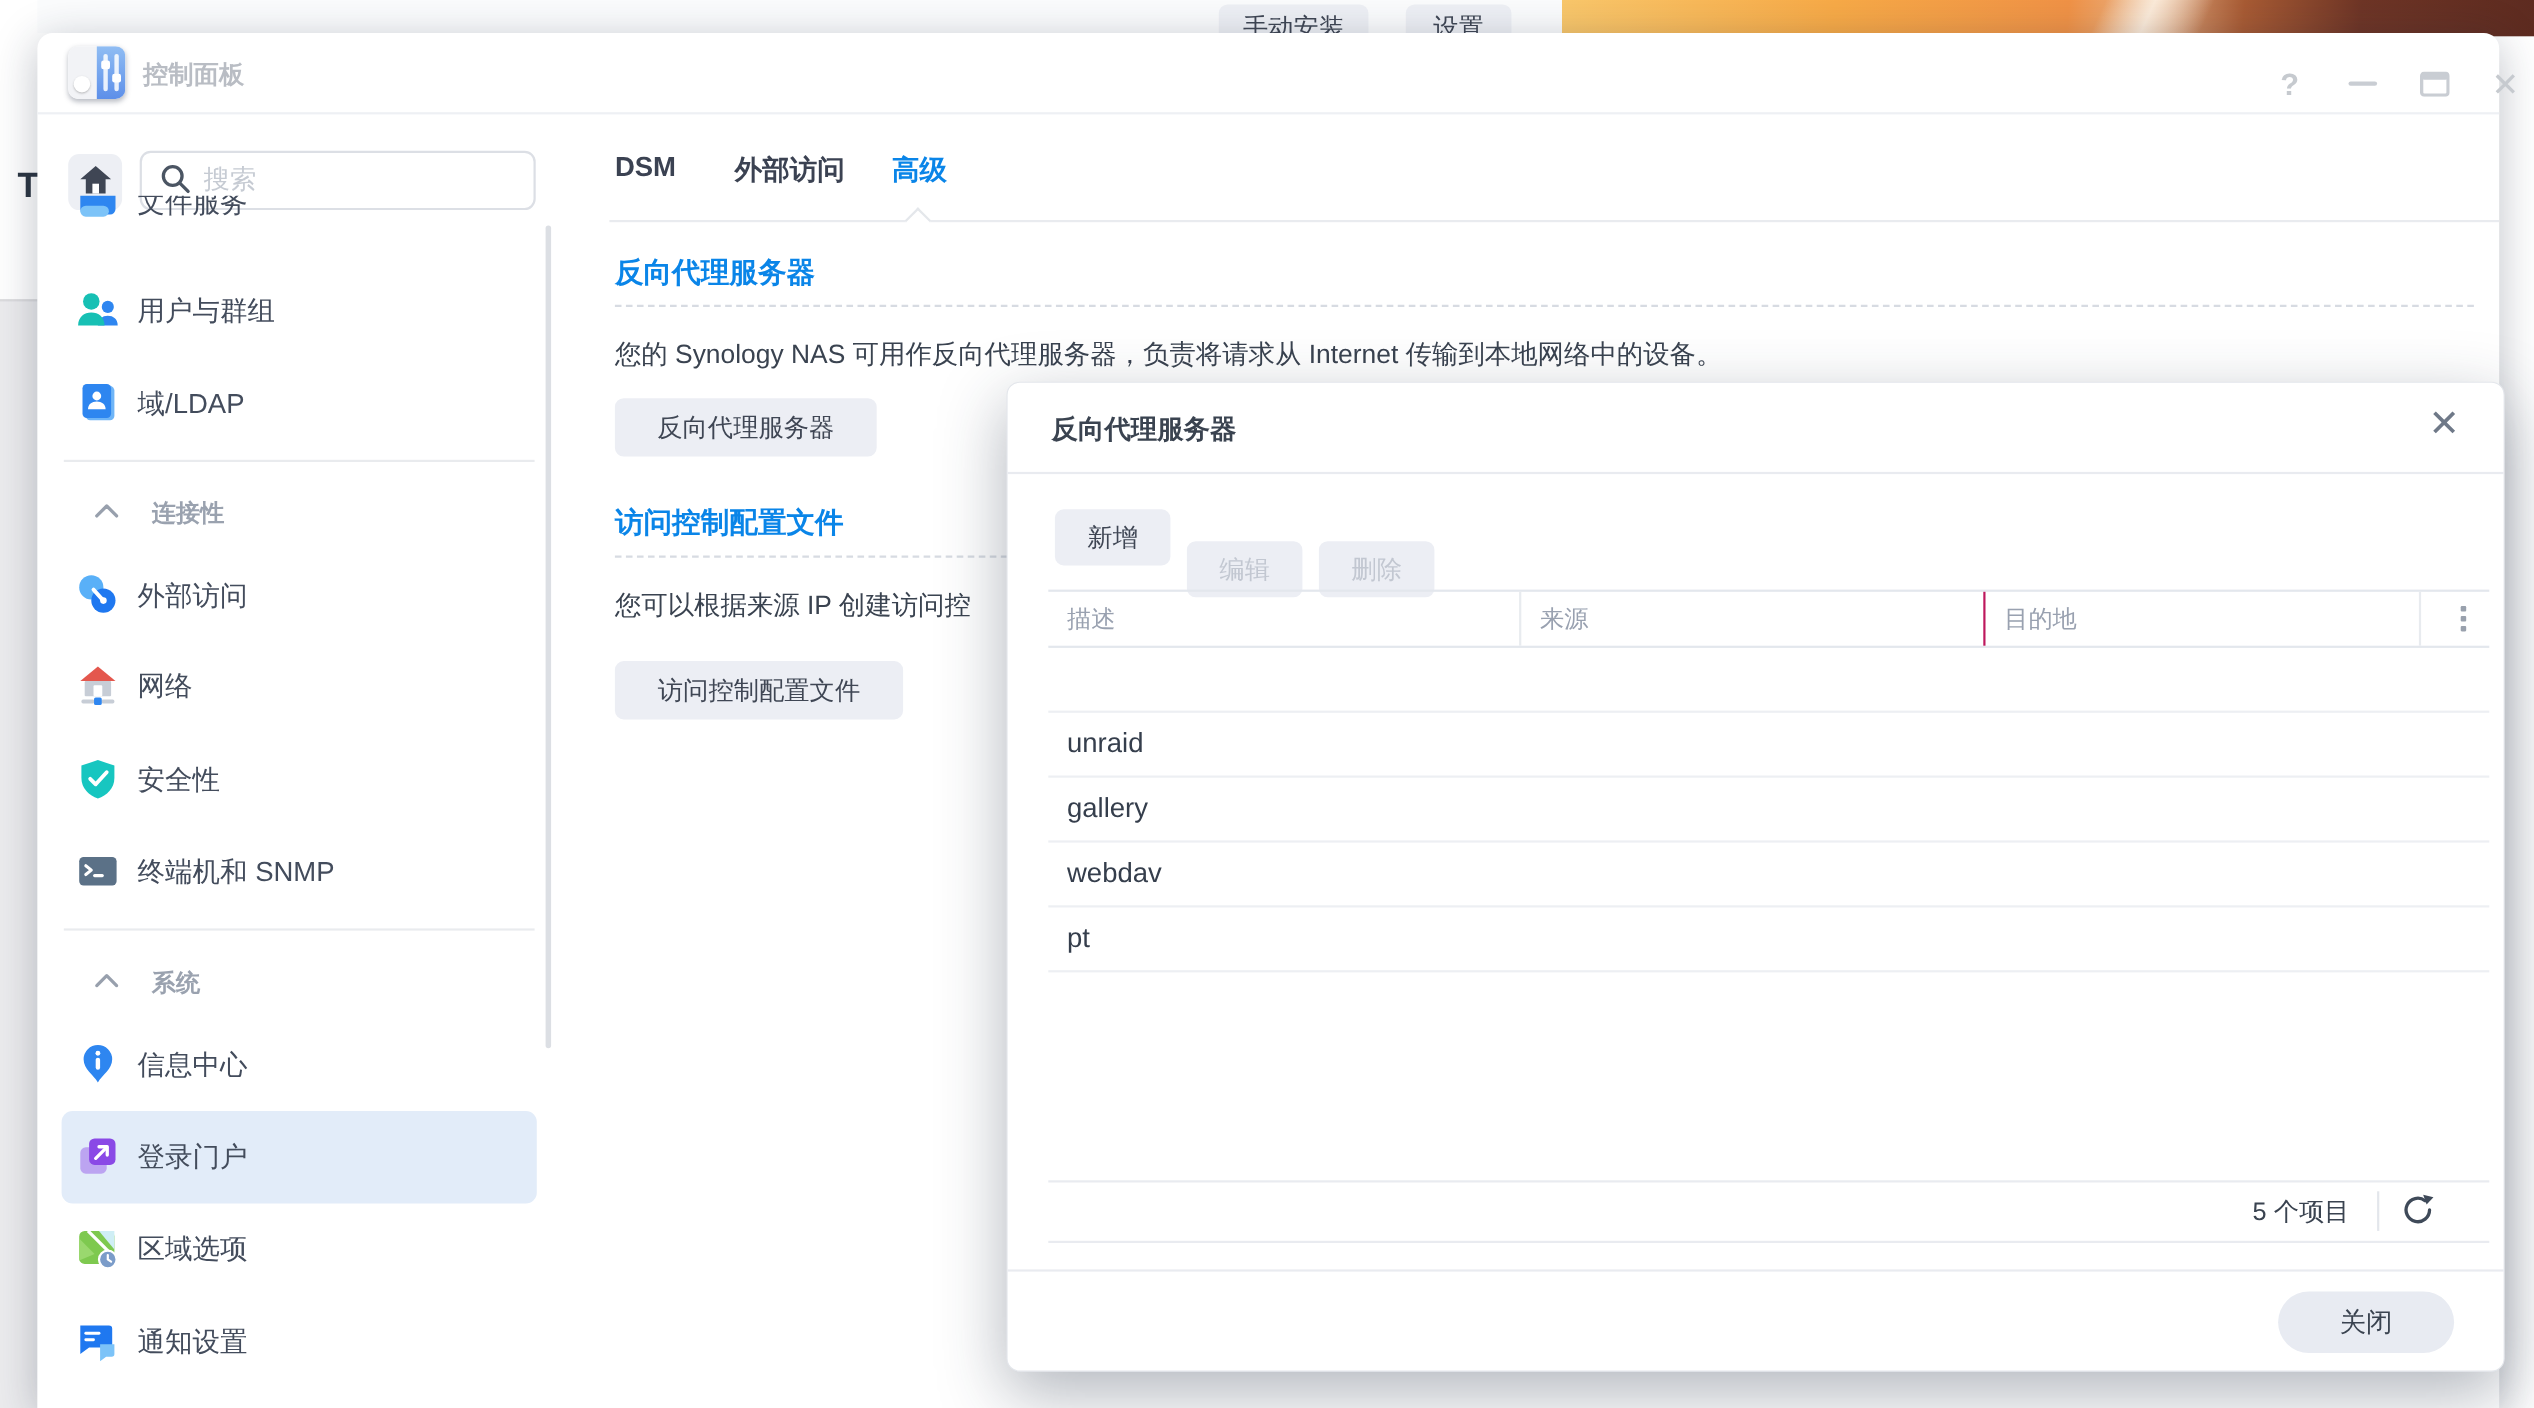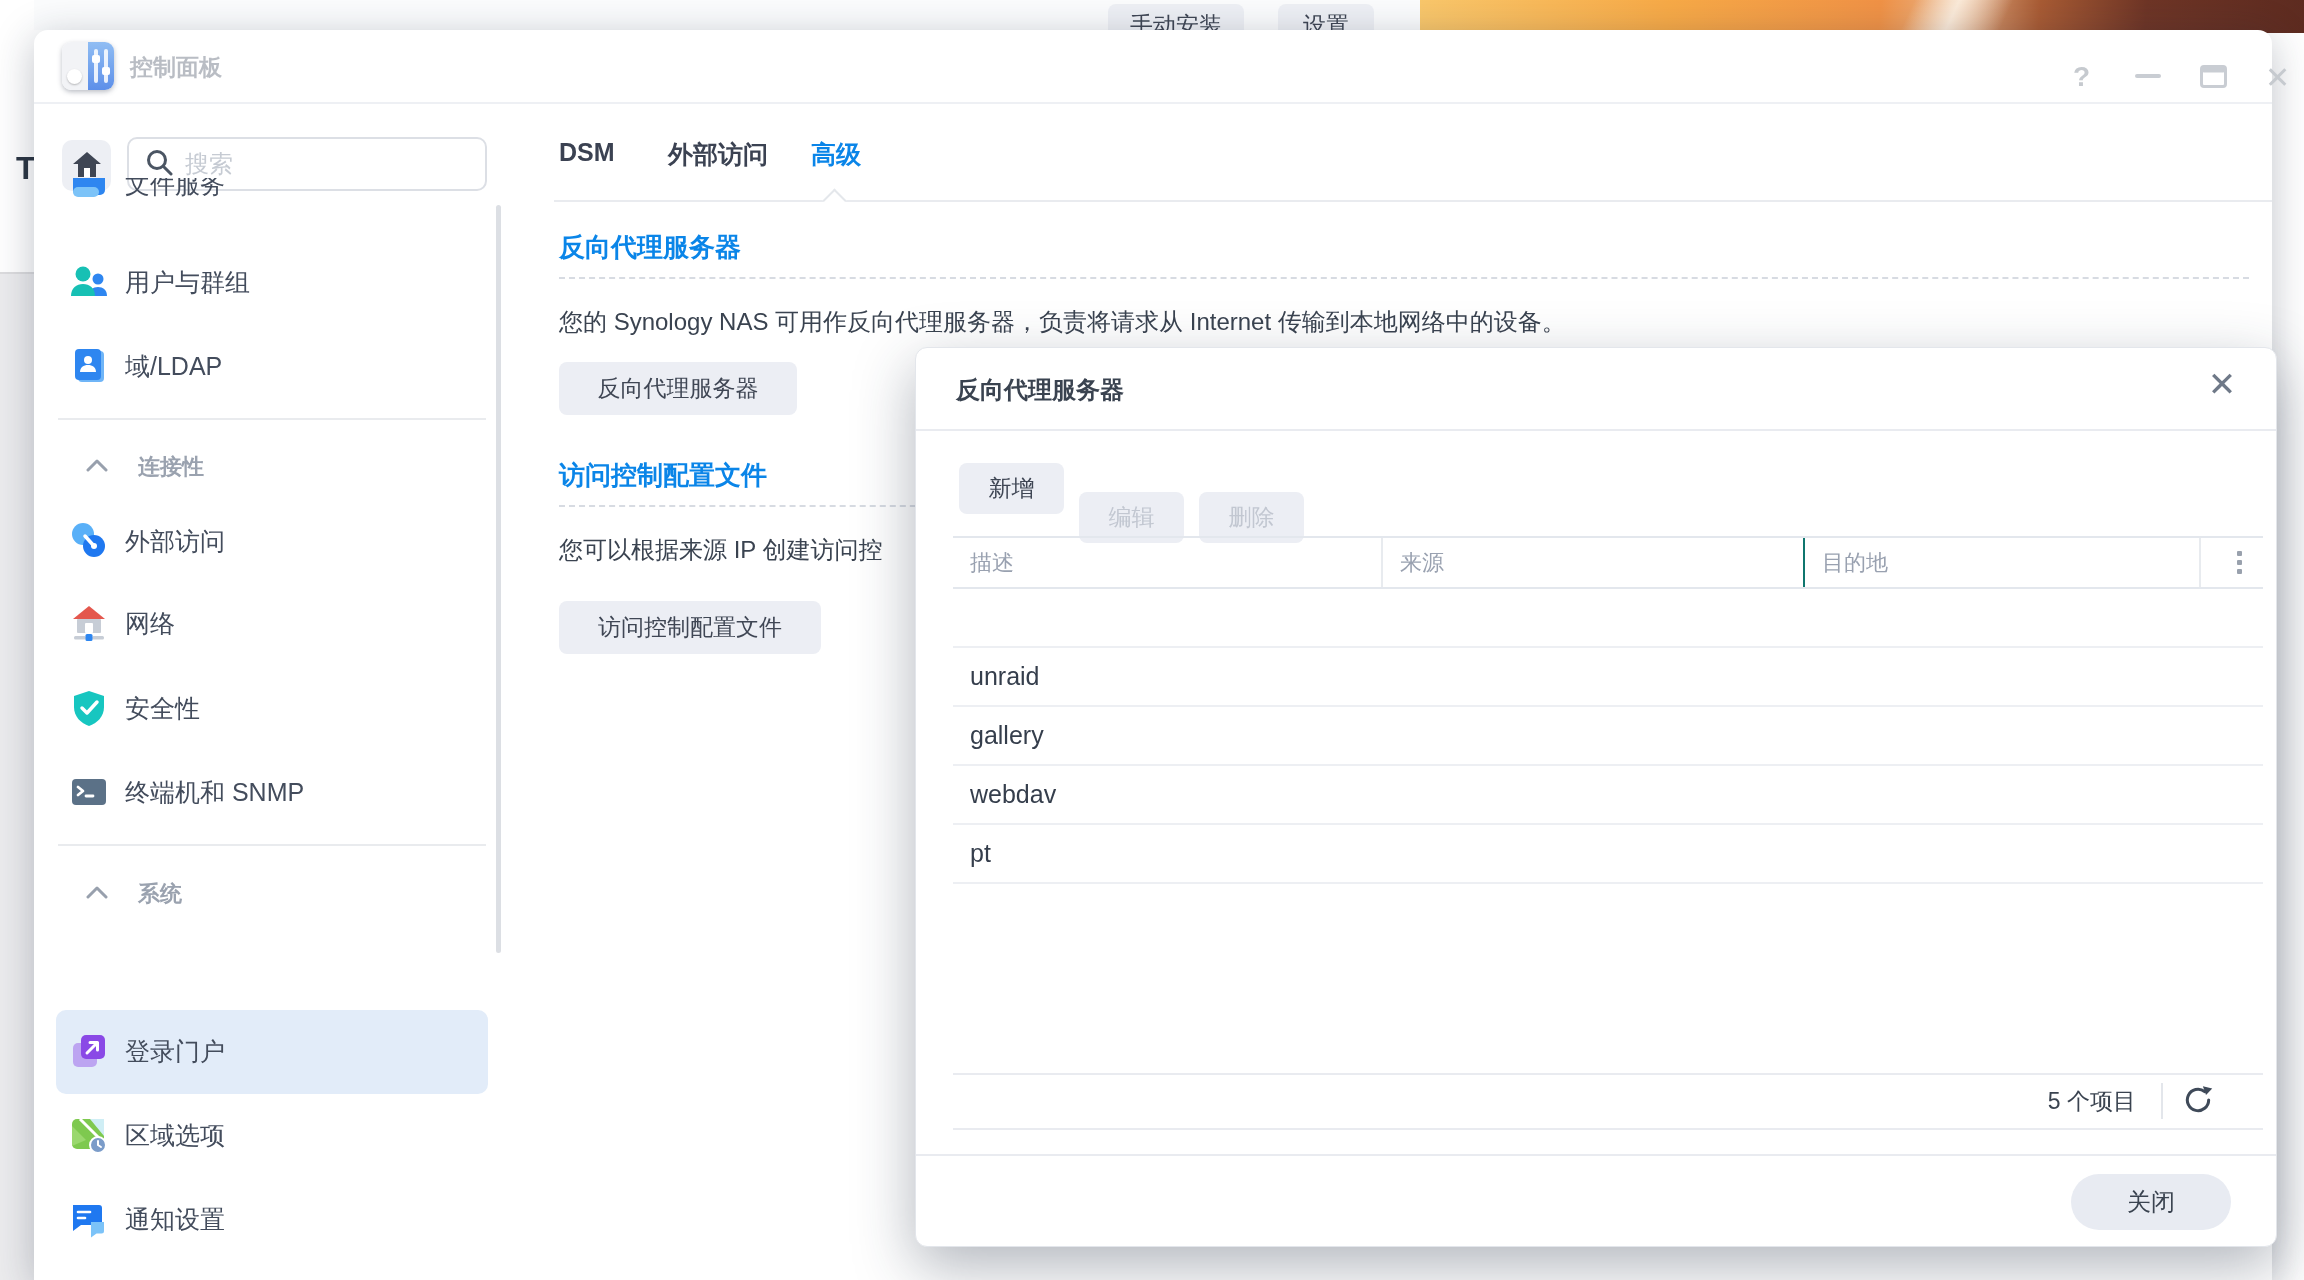--- a/index.html
+++ b/index.html
@@ -86,21 +86,21 @@
     display:flex; align-items:center; justify-content:center; font-weight:300; }
   #dlg-head-divider { left:0; top:81px; width:100%; height:2px; background:#e9ebf0; }
   .dlg-toolbar-btn { top:115px; width:105px; height:51px; font-size:23px; }
   .dlg-toolbar-btn.disabled { color:#c2c7d1;margin-top:29px; }
 
   #tbl { left:37px; top:188px; width:1310px; }
   #tbl-header { position:absolute; left:0; top:0; width:1310px; height:53px; border-top:2px solid #e3e7ed;
     border-bottom:2px solid #e3e7ed; display:flex; }
   .th { font-size:22px; color:#99a1b0; display:flex; align-items:center; padding-left:17px; }
   .col-desc { width:430px; border-right:2px solid #e8ebef; }
-  .col-src  { width:422px; border-right:2px solid #0f766e; }
+  .col-src  { width:422px; border-right:2px solid #be185d; }
   .col-dst  { width:396px; border-right:2px solid #e8ebef; }
   .col-menu { width:60px; display:flex; align-items:center; justify-content:center; }
   #kebab { display:flex; flex-direction:column; gap:4px; }
   #kebab i { width:5px; height:5px; background:#99a1ad; border-radius:1px; }
   .trow { position:absolute; left:0; width:1310px; height:59px; border-bottom:2px solid #edeff3; display:flex; }
   .td { font-size:25px; color:#353e4c; display:flex; align-items:center; padding-left:17px; }
   .td.c1 { width:430px; } .td.c2 { width:422px; } .td.c3 { width:396px; }
 
   #pgbar-top { left:37px; top:725px; width:1310px; height:2px; background:#e9ebf0; }
   #pgbar-bottom { left:37px; top:780px; width:1310px; height:2px; background:#e9ebf0; }
@@ -266,20 +266,30 @@
 
     <div class="abs side-section" style="top:844px;">
       <span>
         <svg width="22" height="13" viewBox="0 0 22 13">
             <polyline points="2,11 11,2 20,11" fill="none" stroke="#98a0ad" stroke-width="3" stroke-linecap="round" stroke-linejoin="round"></polyline>
           </svg>
       </span>
       <span class="lbl">系统</span>
     </div>
 
+    <div class="abs side-item" style="top:911px;">
+      <span class="ic">
+        <svg width="38" height="38" viewBox="0 0 38 38">
+          <path d="M19 2 a13 13 0 0 1 13 13 c0 9-9 14-13 21 c-4-7-13-12-13-21 a13 13 0 0 1 13-13 z" fill="#2e86f0"></path>
+          <circle cx="19" cy="9.5" r="2.2" fill="#fff"></circle>
+            <rect x="17" y="13.5" width="4" height="11" rx="2" fill="#fff"></rect>
+        </svg>
+      </span>
+      <span class="lbl">信息中心</span>
+    </div>
 
     <div id="selected-bg" class="abs"></div>
     <div class="abs side-item" style="top:995px;">
       <span class="ic">
         <svg width="38" height="38" viewBox="0 0 38 38">
           <rect x="3" y="11" width="24" height="24" rx="5" fill="#bca4f1"></rect>
           <rect x="11" y="3" width="24" height="24" rx="5" fill="#8a49e6"></rect>
           <line x1="17" y1="21" x2="27" y2="11" stroke="#fff" stroke-width="3" stroke-linecap="round"></line>
           <polyline points="20,10.5 27.5,10.5 27.5,18" fill="none" stroke="#fff" stroke-width="3" stroke-linecap="round" stroke-linejoin="round"></polyline>
         </svg>

